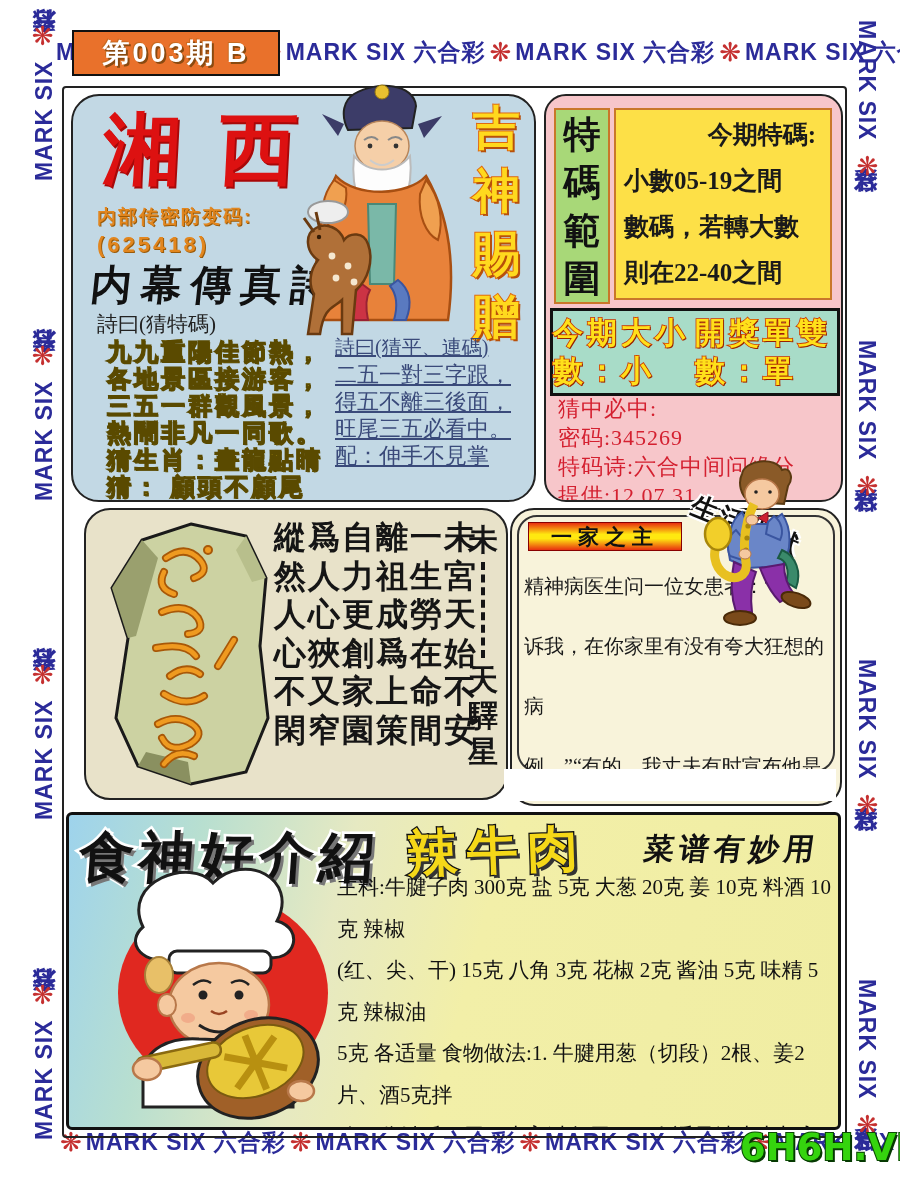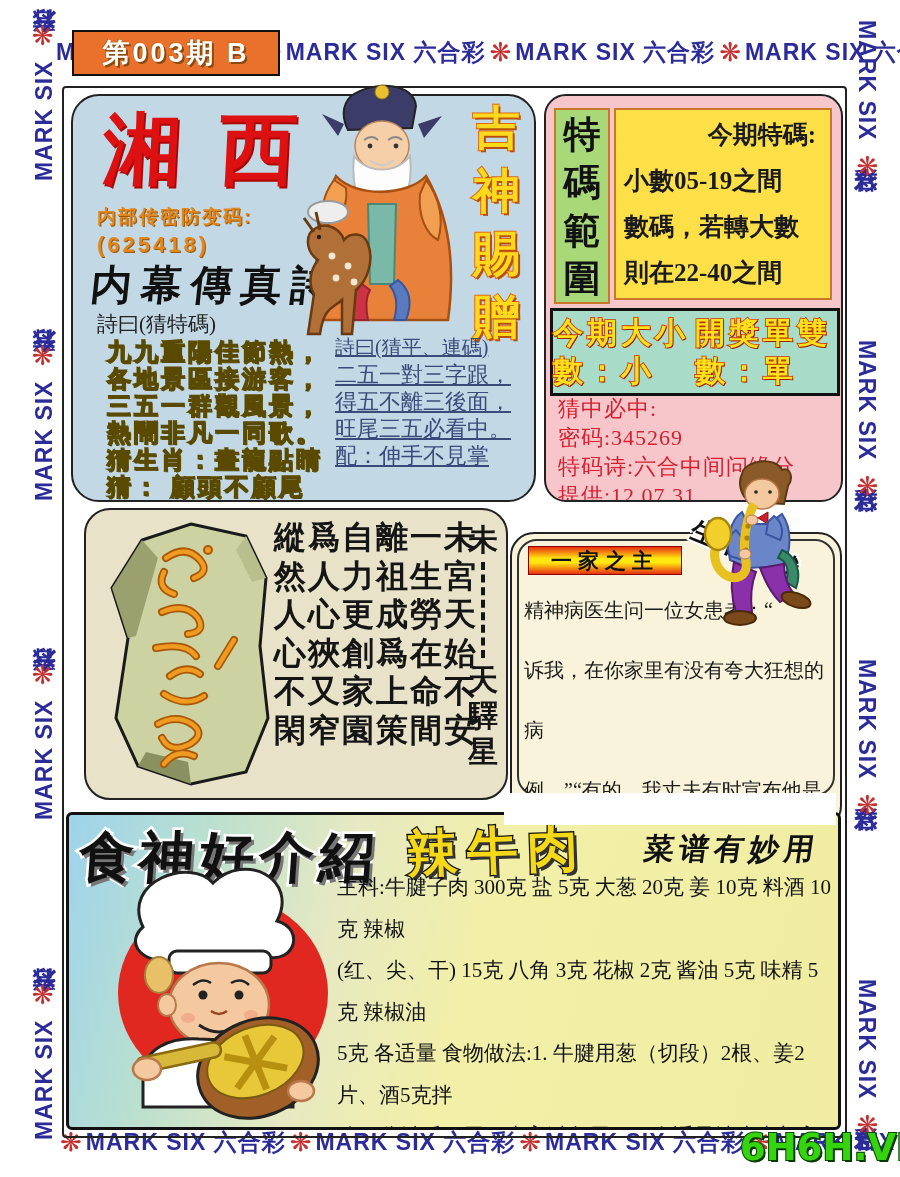--- a/index.html
+++ b/index.html
@@ -74,21 +74,21 @@
     border:2px solid #222;border-radius:26px;overflow:hidden;}
   .stone-art{position:absolute;left:10px;top:6px;}
   .grid-poem{position:absolute;left:188px;top:8px;font-size:32px;font-weight:900;color:#151515;
     line-height:38.5px;letter-spacing:2px;white-space:nowrap;}
   .side-col{position:absolute;right:6px;top:12px;width:34px;display:flex;flex-direction:column;align-items:center;
     font-size:30px;font-weight:900;color:#151515;line-height:36px;}
   .side-dash{width:0;height:96px;border-left:4px dashed #151515;margin:4px 0;}
 
   
   .box-joke{position:absolute;left:510px;top:508px;width:328px;height:294px;background:#f8f3da;
-    border:2.5px solid #222;border-radius:24px;margin-top:24px;}
+    border:2.5px solid #222;border-radius:24px;}
   .joke-inner{position:absolute;left:5px;top:5px;right:5px;bottom:32px;border:2px solid #333;border-radius:20px;}
   .joke-title{position:absolute;left:16px;top:12px;width:152px;height:27px;
     background:linear-gradient(180deg,#e83010 0%,#ffe810 42%,#ffe810 58%,#e83010 100%);
     display:flex;align-items:center;justify-content:center;font-size:21px;font-weight:900;color:#111;
     letter-spacing:6px;border:1px solid #880000;}
   .joke-tag{position:absolute;left:176px;top:-2px;font-size:27px;font-weight:900;color:#111;
     transform:rotate(22deg);letter-spacing:2px;
     text-shadow:-2px -2px 0 #fff,2px -2px 0 #fff,-2px 2px 0 #fff,2px 2px 0 #fff;}
   .joke-text{position:absolute;left:12px;top:46px;width:300px;
     font-family:"Liberation Serif","DejaVu Serif",serif;font-size:20px;color:#1a1a1a;line-height:60px;}

